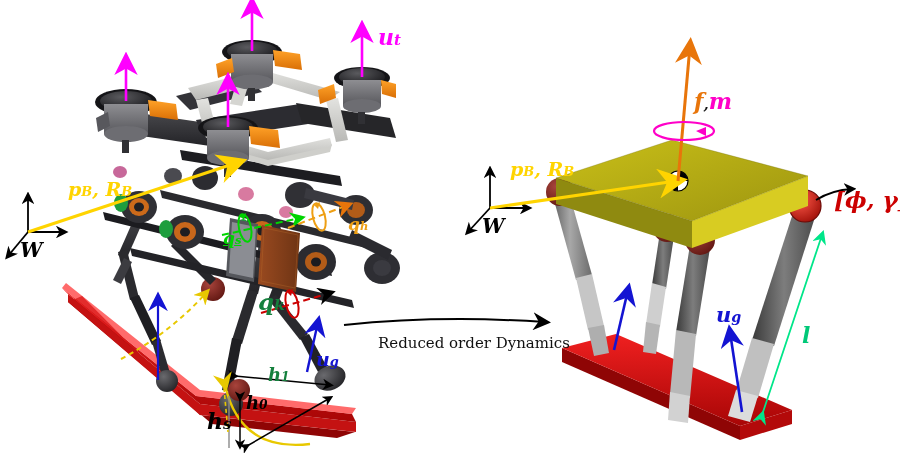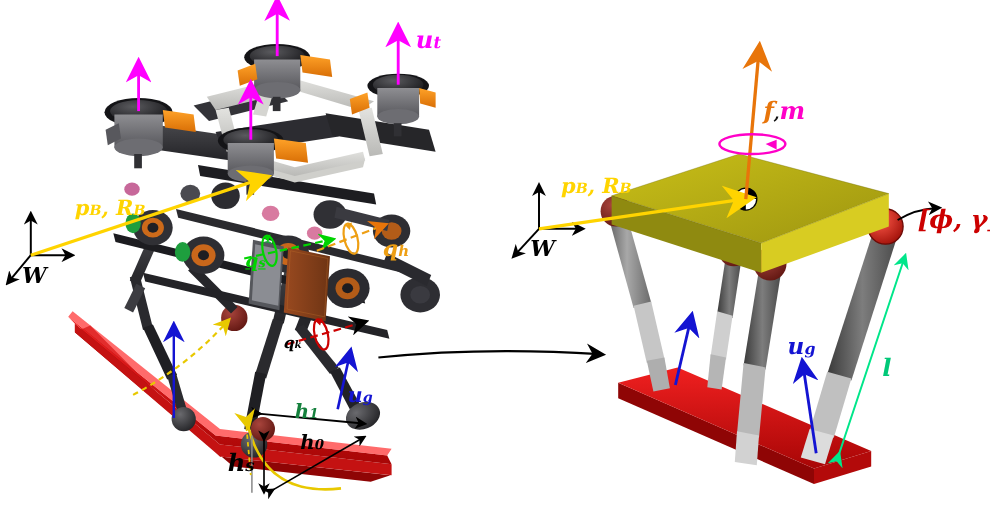--- a/index.html
+++ b/index.html
@@ -364,44 +364,45 @@
   <div class="lbl" style="left:20px;top:238px;font-size:20px;color:#000;">W</div>
 
   <div class="lbl" style="left:68px;top:178px;font-size:19px;color:#ffd400;">
     <span>p</span><span class="sub">B</span><span>,&nbsp;</span><span>R</span><span class="sub">B</span>
   </div>
 
   <div class="lbl" style="left:223px;top:228px;font-size:17px;color:#00d400;text-decoration:underline;">
     <span>q</span><span class="sub">s</span>
   </div>
 
-  <div class="lbl" style="left:348px;top:214px;font-size:20px;color:#ee9f14;">
+  <div class="lbl" style="left:348px;top:214px;font-size:17px;color:#ee9f14;">
     <span>q</span><span class="sub">h</span>
   </div>
 
-  <div class="lbl" style="left:258px;top:304px;font-size:14px;color:#000000;">
+  <div class="lbl" style="left:258px;top:288px;font-size:23px;color:#15803d;">
     <span>q</span><span class="sub">k</span>
   </div>
 
   <div class="lbl" style="left:316px;top:348px;font-size:19px;color:#1414d2;">
     <span>u</span><span class="sub">g</span>
   </div>
 
   <div class="lbl" style="left:268px;top:364px;font-size:18px;color:#15803d;">
     <span>h</span><span class="sub">1</span>
   </div>
 
-  <div class="lbl" style="left:246px;top:392px;font-size:18px;color:#000;margin-left:27px;">
+  <div class="lbl" style="left:246px;top:392px;font-size:18px;color:#000;">
     <span>h</span><span class="sub">0</span>
   </div>
 
   <div class="lbl" style="left:207px;top:408px;font-size:22px;color:#000;">
     <span>h</span><span class="sub">s</span>
   </div>
 
+  <div class="romantxt" style="left:378px;top:334px;font-size:15px;color:#111;">Reduced order Dynamics</div>
 
   <div class="lbl" style="left:694px;top:76px;font-size:22px;margin-top:12px;">
     <span style="color:#e8750a;">f</span><span style="color:#111;font-size:15px;">,</span><span style="color:#ff00c8;">m</span>
   </div>
 
   <div class="lbl" style="left:482px;top:214px;font-size:20px;color:#000;">W</div>
 
   <div class="lbl" style="left:510px;top:158px;font-size:19px;color:#ffd400;">
     <span>p</span><span class="sub">B</span><span>,&nbsp;</span><span>R</span><span class="sub">B</span>
   </div>

